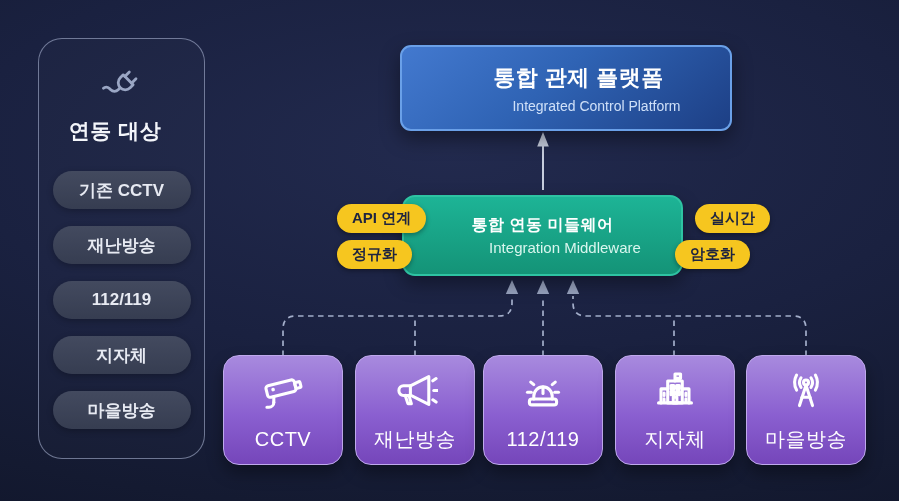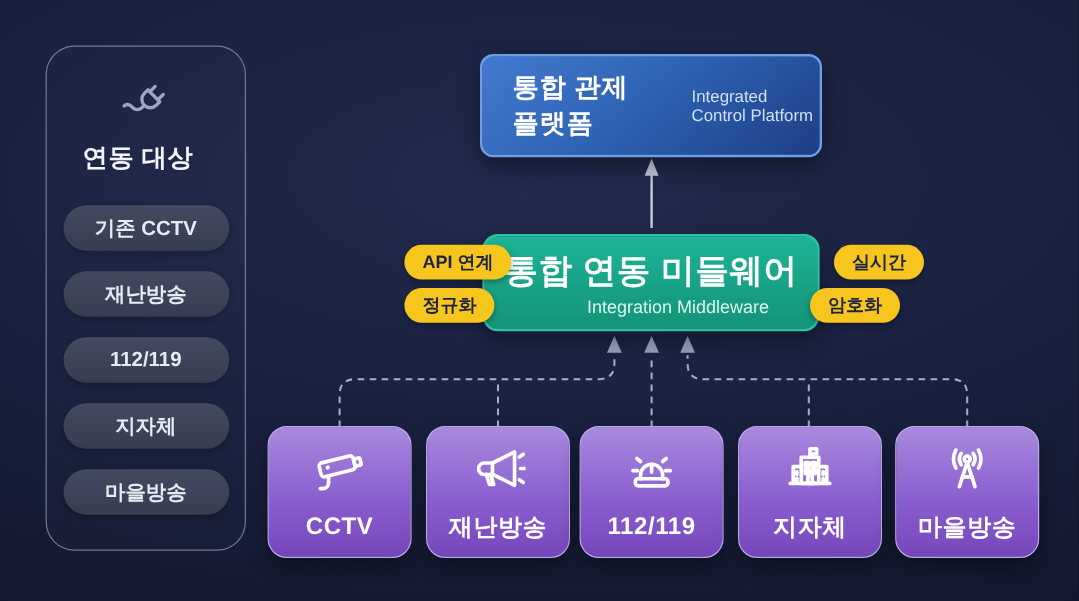--- a/index.html
+++ b/index.html
@@ -29,38 +29,38 @@
     box-shadow:0 2px 6px rgba(0,0,0,.25);
   }
   
   .connectors{position:absolute;left:0;top:0;pointer-events:none;}
   .connectors .solid{stroke:#c6cddd;stroke-width:2;}
   .connectors .solid-head{fill:#c6cddd;}
   .connectors .dash{fill:none;stroke:#a3aeca;stroke-width:1.7;stroke-dasharray:5.5 4.5;}
   .connectors .dash-head{fill:#97a2be;}
   
   .platform{
-    position:absolute;left:400px;top:45px;width:285px;height:86px;box-sizing:border-box;
+    position:absolute;left:400px;top:45px;width:332px;height:86px;box-sizing:border-box;
     border:2px solid #6aa0e8;border-radius:11px;
     background:linear-gradient(140deg,#4379cf 0%,#2f63b4 45%,#1d3f85 100%);
-    display:flex;flex-direction:row;align-items:center;justify-content:center;gap:5px;
+    display:flex;flex-direction:column;align-items:center;justify-content:center;gap:5px;
     box-shadow:0 8px 20px rgba(0,0,0,.4);
     padding-left:25px;
   }
   .p-title{font-size:22px;font-weight:bold;color:#ffffff;letter-spacing:.5px;}
   .p-sub{font-size:14px;color:#cfe0f8;margin-left:36px;}
   
   .middleware{
     position:absolute;left:402px;top:195px;width:281px;height:81px;box-sizing:border-box;
     border:2px solid #2ec3a2;border-radius:13px;
     background:linear-gradient(180deg,#1db496 0%,#149377 100%);
     display:flex;flex-direction:column;align-items:center;justify-content:center;gap:3px;
     box-shadow:0 8px 18px rgba(0,0,0,.35);z-index:1;
   }
-  .m-title{font-size:28px;font-weight:bold;color:#ffffff;letter-spacing:.5px;}
+  .m-title{font-size:16px;font-weight:bold;color:#ffffff;letter-spacing:.5px;}
   .m-sub{font-size:15px;color:#d9f6ee;padding-left:45px;}
   
   .badge{
     position:absolute;z-index:2;background:#f6c61f;color:#1e2440;
     font-size:15px;font-weight:bold;border-radius:16px;padding:5px 15px;
     box-shadow:0 2px 5px rgba(0,0,0,.35);white-space:nowrap;
   }
   #b-api {left:337px;top:204px;}
   #b-norm{left:337px;top:240px;}
   #b-real{left:695px;top:204px;}
@@ -69,21 +69,21 @@
   .card{
     position:absolute;top:355px;width:120px;height:110px;box-sizing:border-box;
     border:1.5px solid #bfa9ec;border-radius:16px;
     background:linear-gradient(180deg,#a popup 0%);
     background:linear-gradient(180deg,#a88ade 0%,#8a5fd0 55%,#7546ba 100%);
     display:flex;flex-direction:column;align-items:center;justify-content:center;gap:12px;
     box-shadow:0 8px 16px rgba(0,0,0,.35);color:#ffffff;
   }
   .card-icon{width:46px;height:46px;color:#ffffff;}
   .card-icon svg{width:100%;height:100%;}
-  .card-label{font-size:20px;font-weight:bold;letter-spacing:.5px;}
+  .card-label{font-size:20px;font-weight:normal;letter-spacing:.5px;}
   #card-0{left:223px;} #card-1{left:355px;} #card-2{left:483px;} #card-3{left:615px;} #card-4{left:746px;}
   svg .ln{fill:none;stroke:currentColor;stroke-width:1.6;stroke-linecap:round;stroke-linejoin:round;}
   svg .fl{fill:currentColor;stroke:none;}
 </style>
 </head>
 <body>
 
 <div class="stage">
 
   <aside class="sidebar">

